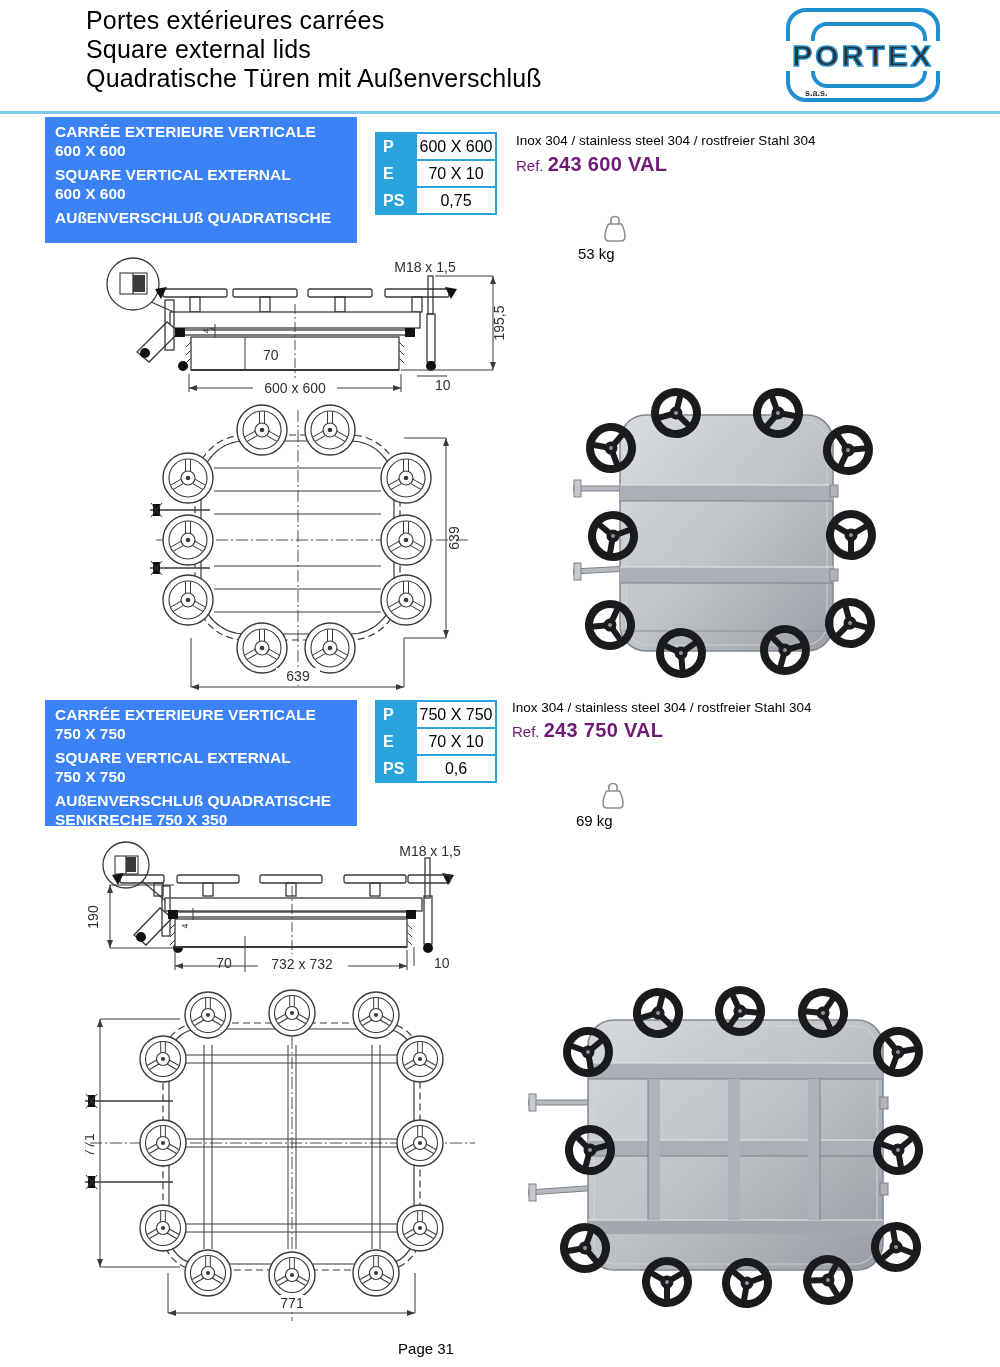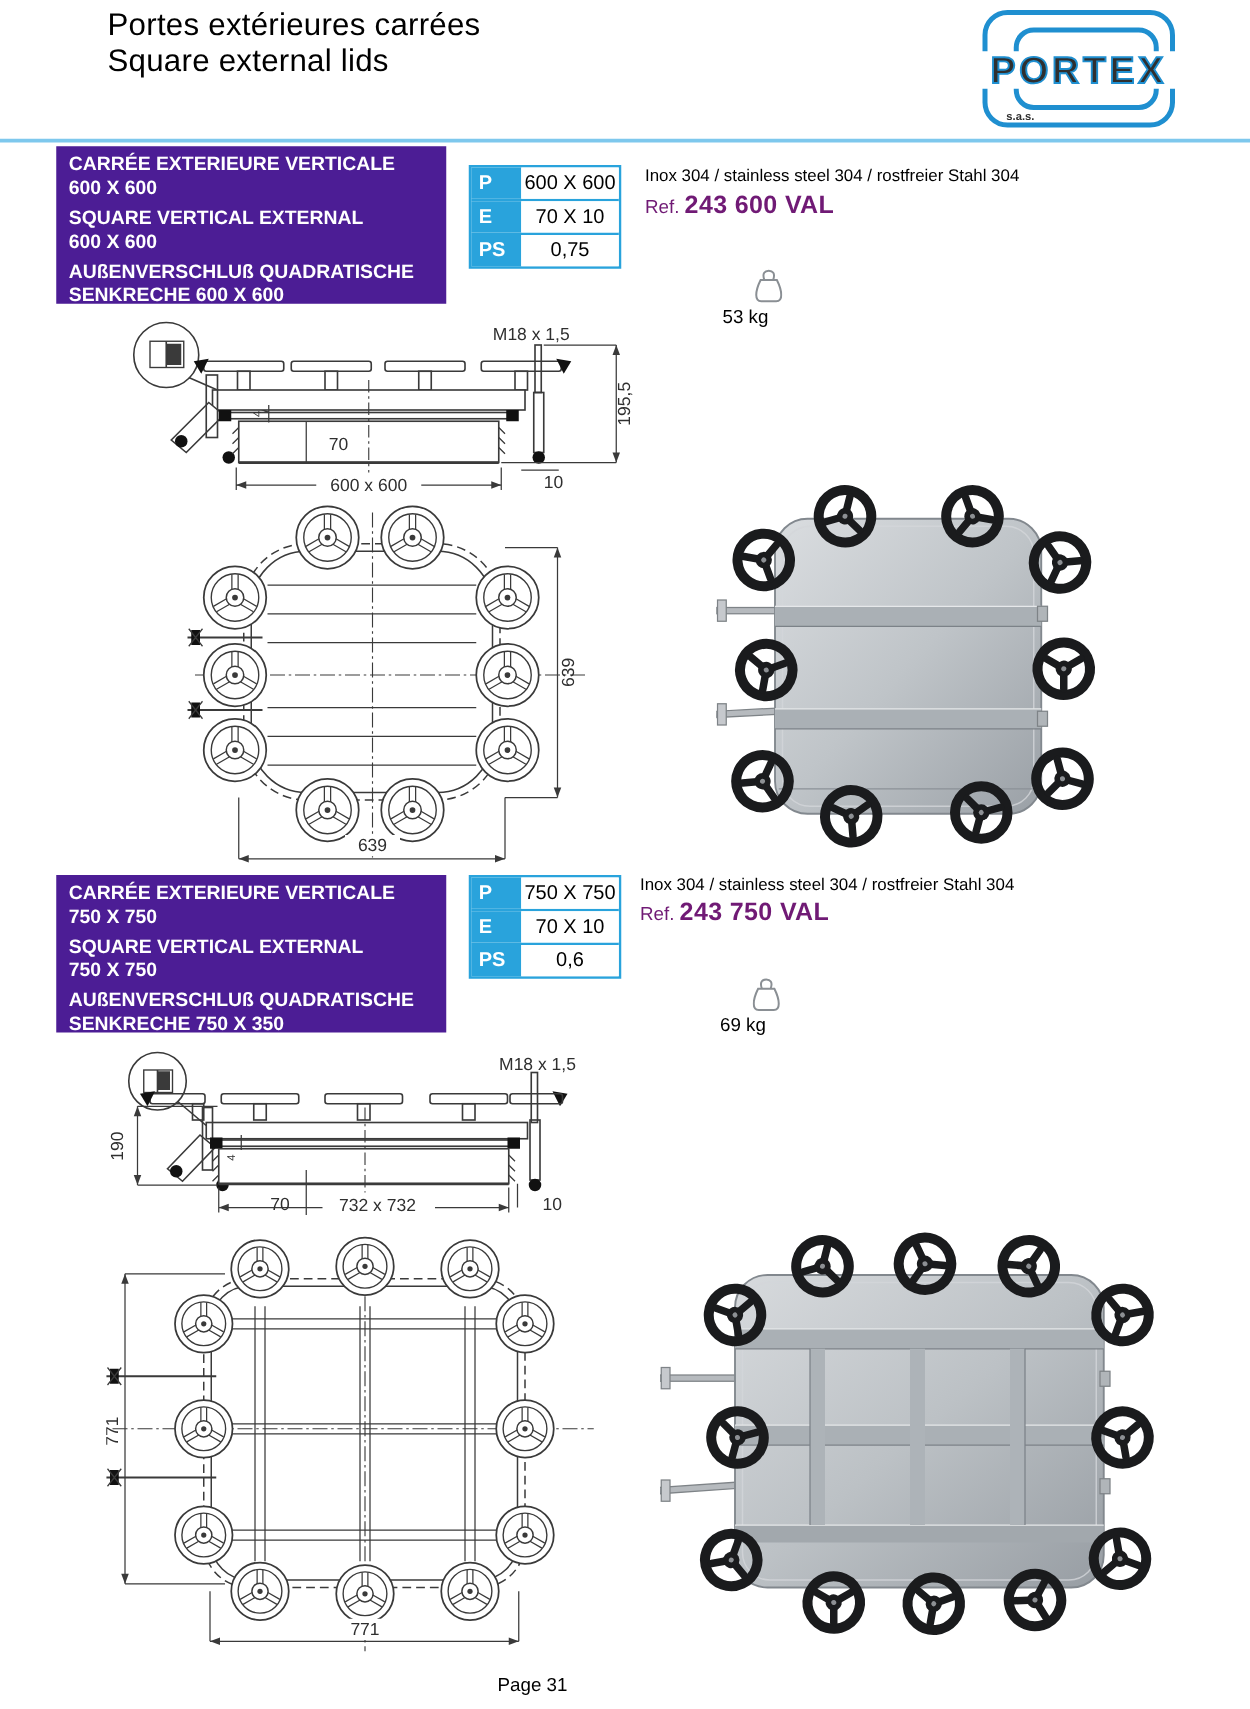--- a/index.html
+++ b/index.html
@@ -4,21 +4,21 @@
 <style>
   html,body{margin:0;padding:0;background:#fff;}
   body{font-family:"Liberation Sans",sans-serif;}
   #page{position:relative;width:1000px;height:1367px;background:#fff;overflow:hidden;}
   .abs{position:absolute;}
   
   .hdr{position:absolute;left:50px;top:6px;color:#000;font-weight:normal;margin-left:36px;}
   .hdr div{font-size:25px;line-height:29px;letter-spacing:.2px;}
   .rule{position:absolute;left:0;top:111px;width:1000px;height:3px;background:#7ec8ed;}
   
-  .banner{position:absolute;left:45px;width:312px;height:126px;background:#4c1d95;color:#fff;
+  .banner{position:absolute;left:45px;width:312px;height:126px;background:#3b82f6;color:#fff;
           font-weight:bold;font-size:15.5px;line-height:19px;padding:5px 10px;box-sizing:border-box;overflow:hidden;}
   .banner .blk{margin-bottom:5px;}
   .banner .blk:last-child{margin-bottom:0;}
   
   .spec{position:absolute;left:375px;width:118px;border:2px solid #29a3dc;background:#fff;}
   .spec .row{display:flex;border-bottom:2px solid #29a3dc;height:25px;}
   .spec .row:last-child{border-bottom:none;}
   .spec .k{width:34px;background:#29a3dc;color:#fff;font-weight:bold;font-size:16px;
            display:flex;align-items:center;padding-left:6px;}
   .spec .v{flex:1;display:flex;align-items:center;justify-content:center;font-size:16px;color:#000;background:#fff;}
@@ -33,20 +33,21 @@
   svg .dimS{font-size:9px;}
 </style>
 </head>
 <body>
 
 <div id="page">
 
   <div class="hdr">
     <div>Portes extérieures carrées</div>
     <div>Square external lids</div>
+    <div>Quadratische Türen mit Außenverschluß</div>
   </div>
   <div class="rule"></div>
 
   <svg class="abs" style="left:783px;top:4px" width="160" height="103" viewBox="0 0 160 103">
     <rect x="5" y="6" width="150" height="90" rx="18" fill="#fff" stroke="#1f8fd0" stroke-width="4"></rect>
     <rect x="30" y="20" width="112" height="62" rx="14" fill="#fff" stroke="#1f8fd0" stroke-width="4"></rect>
     <rect x="0" y="37" width="160" height="30" fill="#fff"></rect>
     <text x="80" y="62" text-anchor="middle" font-size="30" font-weight="bold" letter-spacing="3" fill="#fff" stroke="#1f8fd0" stroke-width="1.5">PORTEX</text>
     <text x="22" y="92" font-size="9" font-weight="bold" fill="#1f8fd0">s.a.s.</text>
   </svg>
@@ -55,21 +56,20 @@
     <div class="blk">
         <div>CARRÉE EXTERIEURE VERTICALE</div>
       <div>600 X 600</div>
       </div>
     <div class="blk">
         <div>SQUARE VERTICAL EXTERNAL</div>
       <div>600 X 600</div>
       </div>
     <div class="blk">
         <div>AUßENVERSCHLUß QUADRATISCHE</div>
-      <div>SENKRECHE 600 X 600</div>
       </div>
   </div>
 
   <div class="spec" style="top:132px">
     <div class="row">
       <div class="k">P</div>
       <div class="v">600 X 600</div>
       </div>
     <div class="row">
       <div class="k">E</div>

